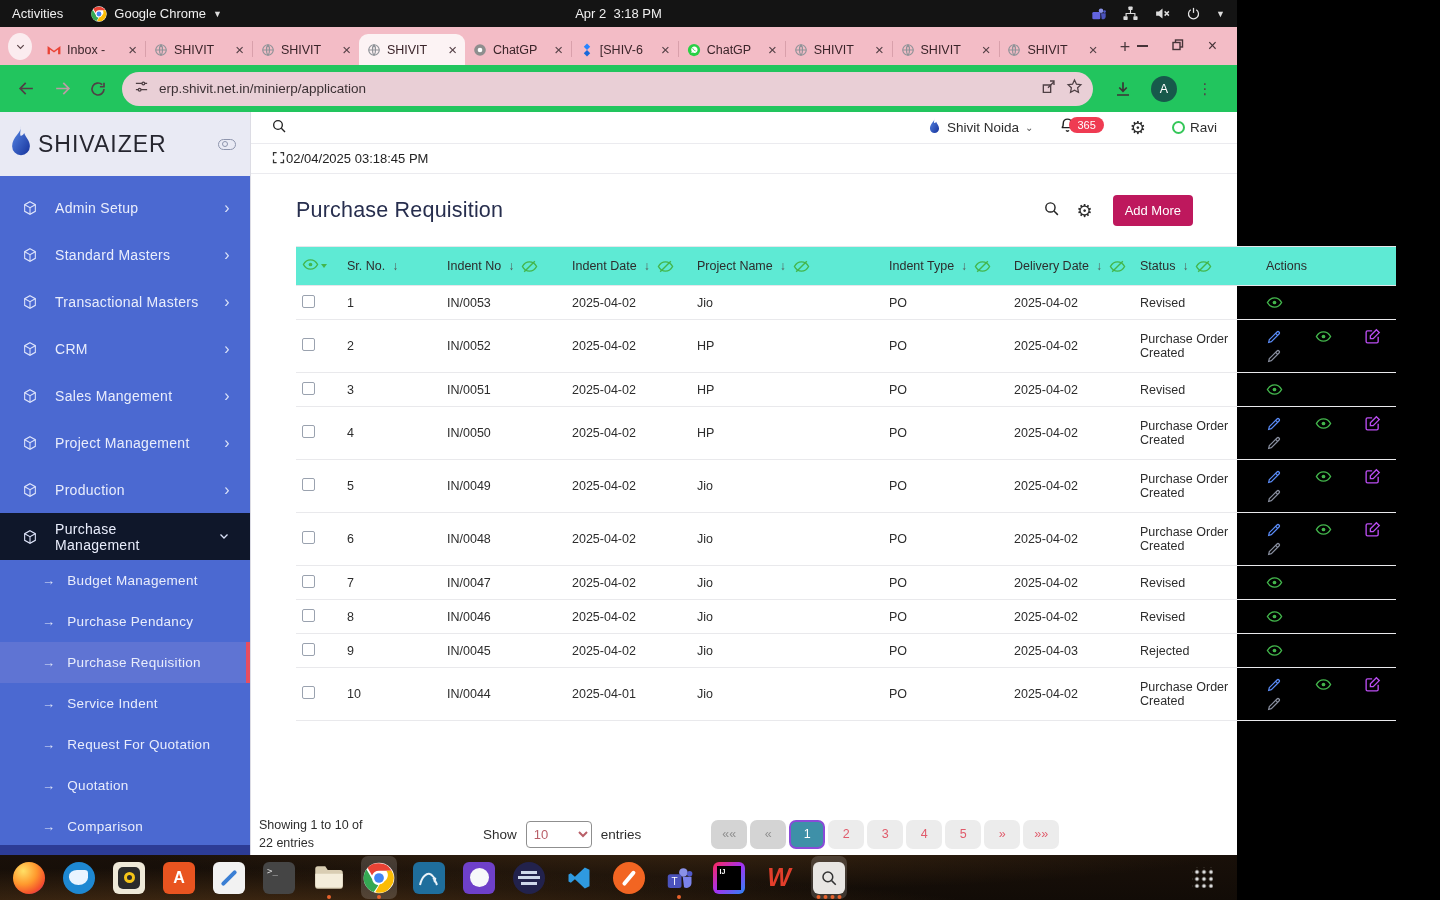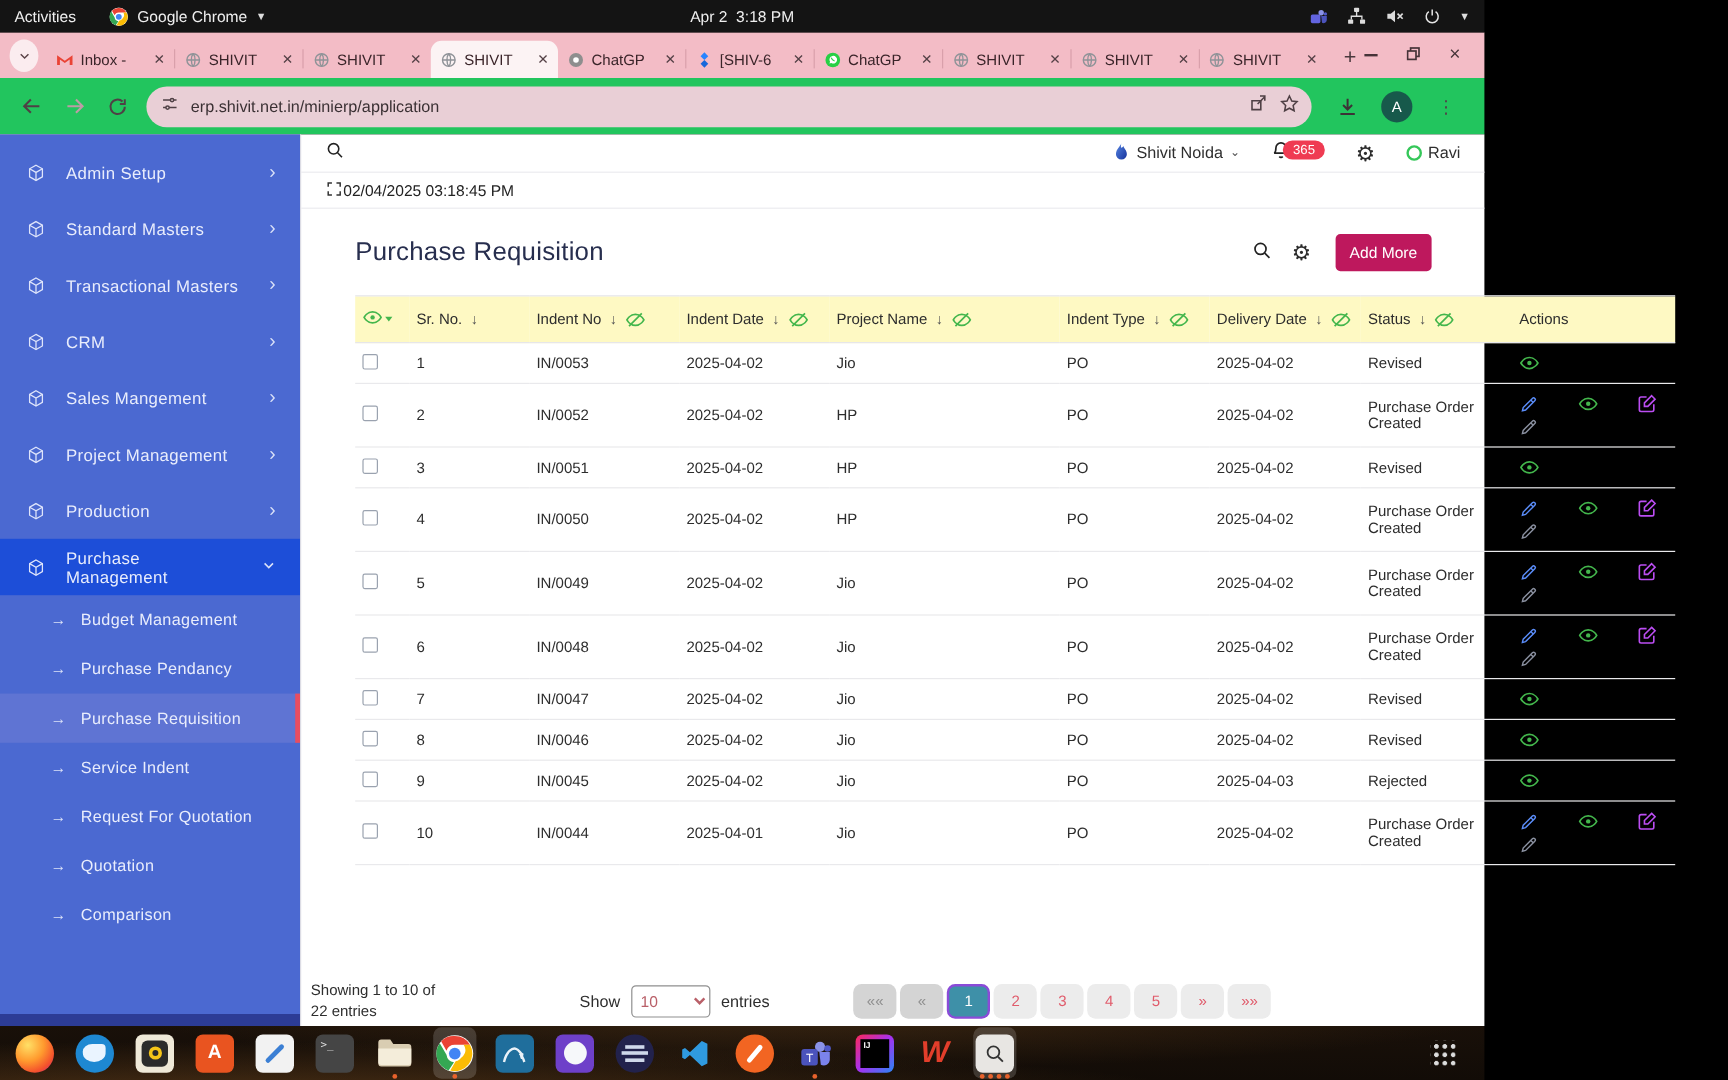--- a/index.html
+++ b/index.html
@@ -39,21 +39,21 @@
 
 
 .app{flex:1;display:flex;min-height:0;background:#fff}
 .sidebar{flex:0 0 250px;background:#4b69d1;display:flex;flex-direction:column}
 .brand{flex:0 0 64px;background:#e9eaf4;display:flex;align-items:center;gap:4px;padding:0 14px 0 8px}
 .brandname{font-size:23px;color:#26262f;letter-spacing:1px;font-weight:500}
 .btoggle{margin-left:auto;width:18px;height:11px;border:1.5px solid #8e95ad;border-radius:6px;position:relative}
 .btoggle::after{content:'';position:absolute;left:2.5px;top:1.8px;width:4px;height:4px;border:1.5px solid #8e95ad;border-radius:50%}
 .smenu{flex:1;padding-top:8px;overflow:hidden}
 .sitem{height:47px;display:flex;align-items:center;gap:17px;padding:0 20px 0 22px;color:#e9edfc;font-size:14px;letter-spacing:.3px;cursor:default}
-.sitem.open{background:#1d4ed8}
+.sitem.open{background:#0f172a}
 .chev{margin-left:auto;color:#dbe2f8;font-size:16px;line-height:1}
 .ssubitem{height:41px;display:flex;align-items:center;gap:12px;padding-left:42px;color:#e9edfc;font-size:13.5px;letter-spacing:.3px}
 .ssubitem.active{background:#5f74d3;border-right:4px solid #e84d60}
 .sarr{font-size:13px;color:#dbe2f8}
 .sfoot{height:10px;background:#2c3c96;margin-top:auto}
 
 .content{flex:1;display:flex;flex-direction:column;border-left:1px solid #dcdce4;min-width:0}
 .chead1{flex:0 0 32px;border-bottom:1px solid #ebebef;display:flex;align-items:center;padding:0 20px}
 .hright{margin-left:auto;display:flex;align-items:center;gap:26px}
 .hcompany{display:flex;align-items:center;gap:6px;font-size:13.5px;color:#2e2e2e}
@@ -66,21 +66,21 @@
 .chead2{flex:0 0 30px;border-bottom:1px solid #ebebef;display:flex;align-items:center;padding:0 20px;font-size:13px;color:#222}
 
 .page{flex:1;padding:13px 44px 0 45px;min-height:0}
 .phead{display:flex;align-items:center;margin:8px 0 20px}
 .ptitle{font-size:21.5px;color:#272e4e;font-weight:500;letter-spacing:.2px}
 .phicons{margin-left:auto;display:flex;align-items:center;gap:16px}
 .addmore{background:#be185d;color:#fff;font-size:13px;border:none;border-radius:4px;padding:8px 12px;margin-left:4px;cursor:pointer}
 
 table{width:1100px;border-collapse:collapse;table-layout:fixed}
 th,td{text-align:left;vertical-align:middle}
-thead th{border-top:1px solid #e6e6ea;border-bottom:1px solid #e6e6ea;padding:9px 6px;font-weight:500;font-size:12.5px;color:#2d2d2d;background:#fef9c3}
+thead th{border-top:1px solid #e6e6ea;border-bottom:1px solid #e6e6ea;padding:9px 6px;font-weight:500;font-size:12.5px;color:#2d2d2d;background:#5eead4}
 .thflex{display:flex;align-items:center;gap:7px;flex-wrap:wrap;row-gap:2px}
 .thlab{white-space:nowrap}
 .sorti{color:#555;font-size:12px}
 .hidei{display:inline-flex}
 .thtools{display:inline-flex;align-items:center;gap:7px}
 tbody td{border-bottom:1px solid #e9e9ec;padding:8px 6px;font-size:12.5px;color:#2d2d2d}
 .cb{width:13px;height:13px;border:1.5px solid #9aa2af;border-radius:2px;display:inline-block;background:#fff}
 .acts{display:grid;grid-template-columns:repeat(3,18px);column-gap:31px;row-gap:3px;align-items:center}
 .aic{display:inline-flex;cursor:pointer}
 .eyecell{display:inline-flex;align-items:center;gap:2px}
@@ -328,20 +328,33 @@
           </svg>
         </span>
       <span class="avatar">A</span>
       <span class="navic dots3">⋮</span>
     </div>
   </div>
 
   <div class="app">
 
     <aside class="sidebar">
+      <div class="brand">
+        <span id="brand-flame"><svg width="26" height="33" viewBox="0 0 20 26">
+              <defs>
+                <linearGradient id="fg1" x1="0" y1="0" x2="1" y2="1">
+                  <stop offset="0" stop-color="#5a8ae6"></stop>
+                  <stop offset="1" stop-color="#16339c"></stop>
+                </linearGradient>
+              </defs>
+              <path d="M10 0c.8 5-7 8.5-7 16a7 7 0 0 0 14 0c0-5-3.5-7-4.5-10.5-.8 1.8-2.3 2.6-3 2C9 5.5 10 2.5 10 0z" fill="url(#fg1)"></path>
+            </svg></span>
+        <span class="brandname">SHIVAIZER</span>
+        <span class="btoggle"></span>
+      </div>
       <nav class="smenu" id="sidemenu">
           <div class="sitem">
     <span style="display:inline-flex">
               <svg width="16" height="16" viewBox="0 0 24 24" fill="none" stroke="#dfe5fb" stroke-width="1.6">
                 <path d="M12 2.5l8 4.5v10l-8 4.5L4 17V7z"></path>
                 <path d="M4 7l8 4.5L20 7M12 11.5V21.5"></path>
               </svg>
             </span>
     <span class="slabel">Admin Setup</span>
     <span class="chev">›</span>

